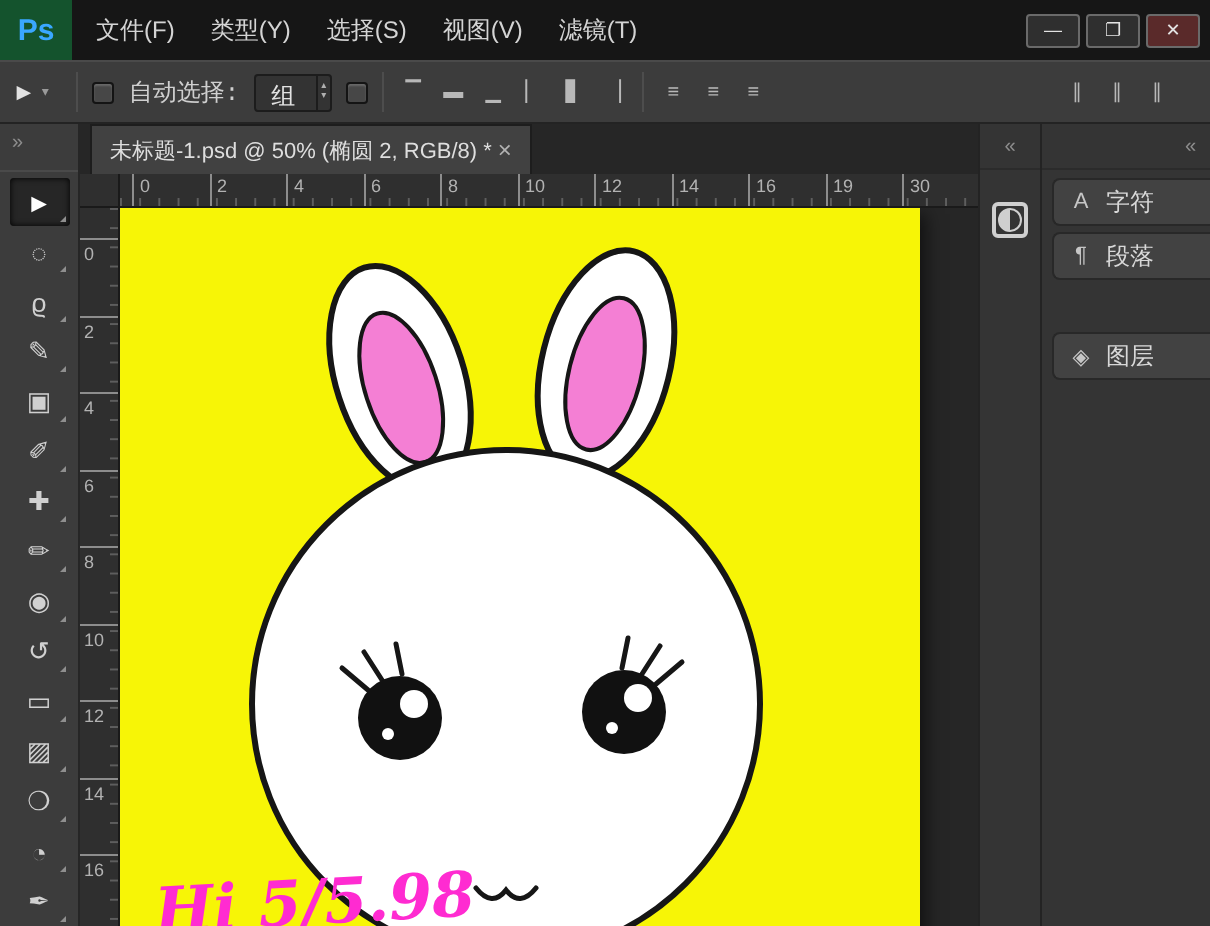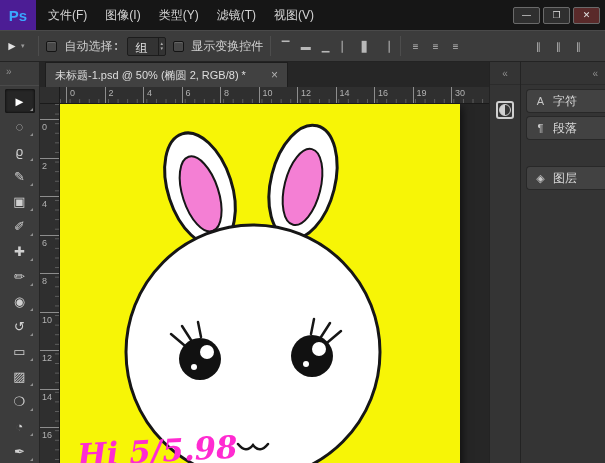--- a/index.html
+++ b/index.html
@@ -3,21 +3,21 @@
 <meta charset="utf-8">
 <style>
   * { box-sizing: border-box; margin: 0; padding: 0; }
   html,body { width:605px; height:463px; overflow:hidden; }
   body {
     font-family:"Liberation Sans","DejaVu Sans",sans-serif;
     background:#262626; color:#ccc; user-select:none;
   }
   
   .menubar { height:30px; background:#161616; display:flex; align-items:center; }
-  .ps-logo { width:36px; height:30px; background:#4c1d95; color:#3aa7ff; font-weight:bold;
+  .ps-logo { width:36px; height:30px; background:#14532d; color:#3aa7ff; font-weight:bold;
              font-size:15px; display:flex; align-items:center; justify-content:center; }
   .menus { display:flex; height:100%; align-items:center; margin-left:3px; }
   .menu-item { padding:0 9px; font-size:12px; color:#d4d4d4; line-height:30px; cursor:default; white-space:nowrap; }
   .wincontrols { margin-left:auto; display:flex; gap:3px; padding-right:5px; }
   .winbtn { width:27px; height:17px; background:#2f2f2f; border:1px solid #6a6a6a; border-radius:2px;
             color:#e3e3e3; font-size:9px; line-height:1; display:flex; align-items:center; justify-content:center; }
   .winbtn.close { background:#5a2a2a; }
   
   .optionsbar { height:32px; background:#3c3c3c; border-top:1px solid #4a4a4a; border-bottom:1px solid #232323;
                 display:flex; align-items:center; gap:7px; padding:0 7px 0 6px; font-size:12px; }
@@ -41,21 +41,21 @@
   .toolcol-header { height:23px; color:#8d8d8d; font-size:10px; padding:4px 0 0 6px; }
   .tools { display:flex; flex-direction:column; align-items:center; gap:1px; border-top:1px solid #4a4a4a; padding-top:3px; }
   .tool { width:30px; height:24px; display:flex; align-items:center; justify-content:center; border-radius:2px;
           color:#d0d0d0; font-size:13px; position:relative; flex:none; }
   .tool.selected { background:#262626; box-shadow:inset 0 0 3px #000; color:#fff; }
   .tool::after { content:""; position:absolute; right:2px; bottom:2px;
                  border-left:3px solid transparent; border-bottom:3px solid #8f8f8f; }
   
   .docarea { flex:1 1 auto; display:flex; flex-direction:column; background:#262626; min-width:0; }
   .tabbar { height:26px; background:#262626; display:flex; align-items:flex-end; }
-  .tab { height:25px; background:#414141; display:flex; align-items:center; gap:25px; padding:0 9px;
+  .tab { height:25px; background:#414141; display:flex; align-items:center; gap:3px; padding:0 9px;
          font-size:11px; color:#dedede; margin-left:5px; border:1px solid #1d1d1d; border-bottom:none; white-space:nowrap; }
   .tab-close { color:#b2b2b2; font-size:12px; }
   .docbody { flex:1; display:grid; grid-template-columns:20px 1fr; grid-template-rows:17px 1fr; }
   .ruler-corner { background:#2f2f2f; border-right:1px solid #1a1a1a; border-bottom:1px solid #1a1a1a; }
   .hruler { background:#2f2f2f; border-bottom:1px solid #1a1a1a; display:flex; padding-left:6px; overflow:hidden;
             background-image:linear-gradient(to right,#5e5e5e 1px,transparent 1px);
             background-size:9.6px 4px; background-repeat:repeat-x; background-position:left bottom; }
   .hcell { flex:0 0 38.5px; border-left:1px solid #8d8d8d; font-size:9px; color:#b2b2b2;
            padding:1px 0 0 3px; height:100%; }
   .vruler { background:#2f2f2f; border-right:1px solid #1a1a1a; display:flex; flex-direction:column;
@@ -87,29 +87,29 @@
 </head>
 <body>
 
 <div class="menubar">
   <div class="ps-logo">Ps</div>
   <nav class="menus">
 
       <span class="menu-item">文件(F)</span>
 
 
-      <span class="menu-item">图像(I)</span>
 
 
       <span class="menu-item">类型(Y)</span>
 
+      <span class="menu-item">选择(S)</span>
+
+      <span class="menu-item">视图(V)</span>
 
       <span class="menu-item">滤镜(T)</span>
-
-      <span class="menu-item">视图(V)</span>
     </nav>
   <div class="wincontrols">
     <div class="winbtn">—</div>
     <div class="winbtn">❐</div>
     <div class="winbtn close">✕</div>
   </div>
 </div>
 
 <div class="optionsbar">
   <div class="tool-preview">
@@ -120,21 +120,20 @@
   <div class="checkbox"></div>
   <span class="opt-label">自动选择:</span>
   <div class="dropdown">
     <span class="val">组</span>
     <span class="spinner">
       <span>▴</span>
       <span>▾</span>
     </span>
   </div>
   <div class="checkbox"></div>
-  <span class="opt-label">显示变换控件</span>
   <div class="vsep"></div>
   <div class="align-group">
 
       <span class="align-btn">▔</span>
 
       <span class="align-btn">▬</span>
 
       <span class="align-btn">▁</span>
 
       <span class="align-btn">▏</span>

